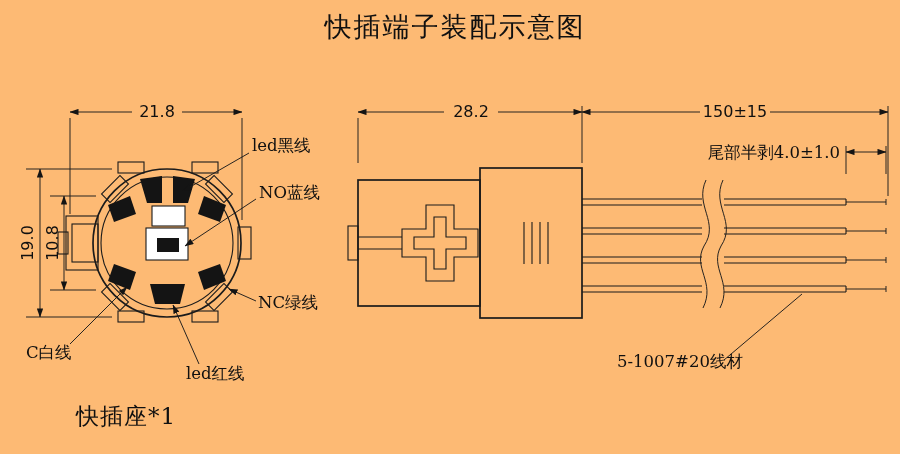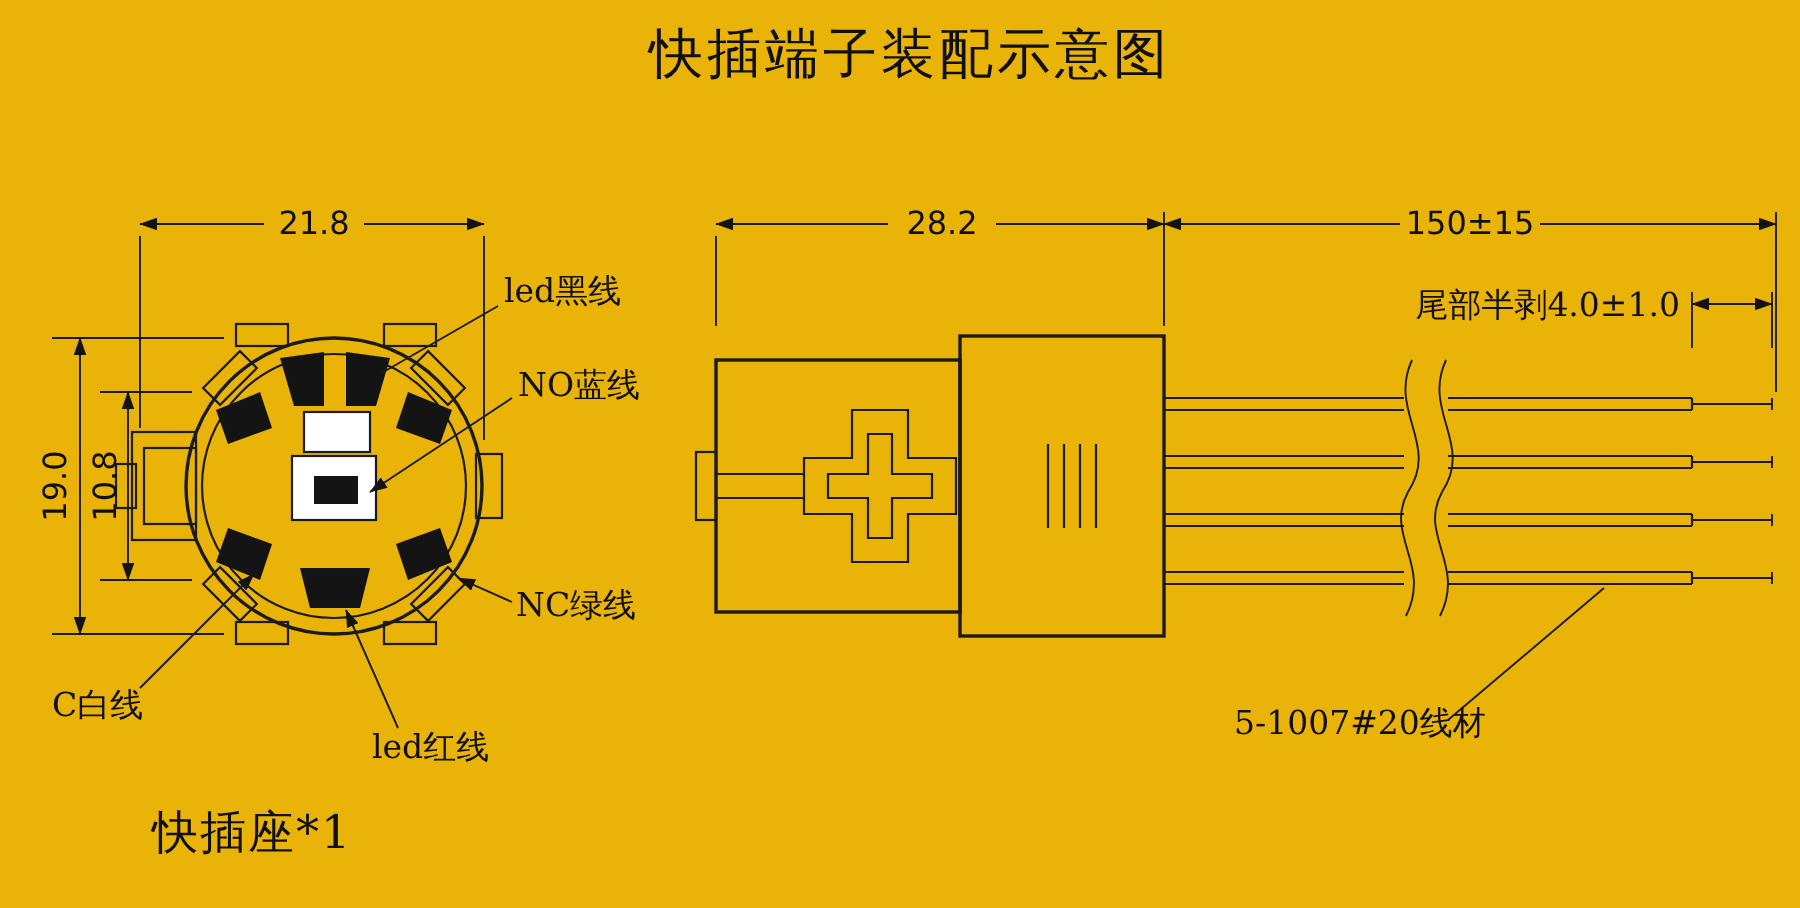--- a/index.html
+++ b/index.html
@@ -1,17 +1,17 @@
 <!DOCTYPE html>
 <html><head>
 <meta charset="utf-8">
 <style>
   html,body{margin:0;padding:0;background:#ffffff;}
   body{width:900px;height:454px;overflow:hidden;}
-  .stage{position:relative;width:900px;height:454px;background:#eab308;}
+  .stage{position:relative;width:900px;height:454px;background:#fdba74;}
   svg{display:block;}
   .outline{fill:none;stroke:#1b1b1b;stroke-width:1.7;}
   .detail{fill:none;stroke:#1b1b1b;stroke-width:1.1;}
   .thin{fill:none;stroke:#1b1b1b;stroke-width:0.95;}
   .pad{fill:#141414;stroke:none;}
   .hole{fill:#ffffff;stroke:#1b1b1b;stroke-width:1.1;}
   .dimnum{font:16px "DejaVu Sans", sans-serif;fill:#101010;}
   .cjk{font:16.5px "DejaVu Serif", serif;fill:#101010;}
   .title-text{font:27px "DejaVu Serif", serif;fill:#101010;letter-spacing:2px;}
   .caption-text{font:23px "DejaVu Serif", serif;fill:#101010;letter-spacing:1px;}

